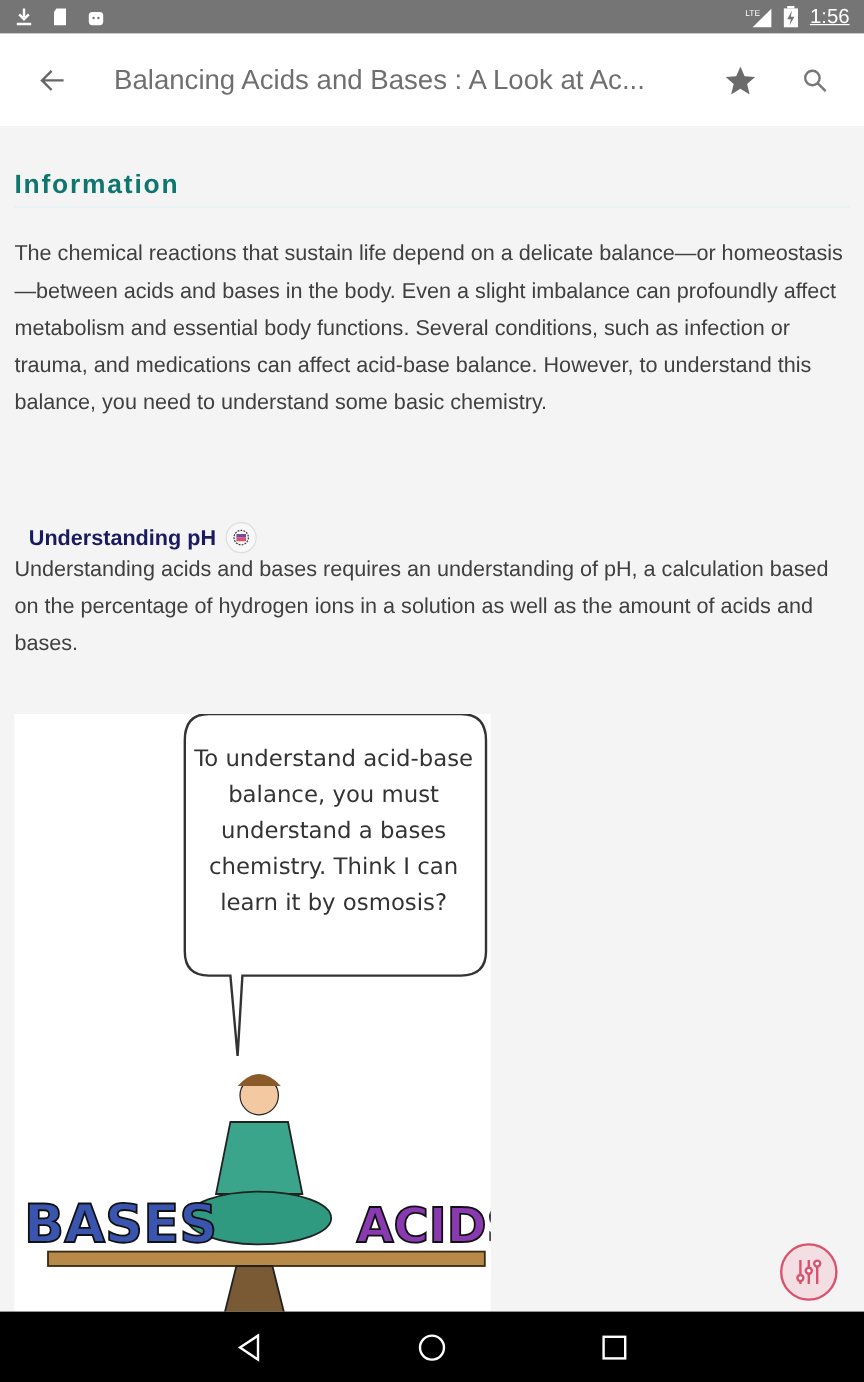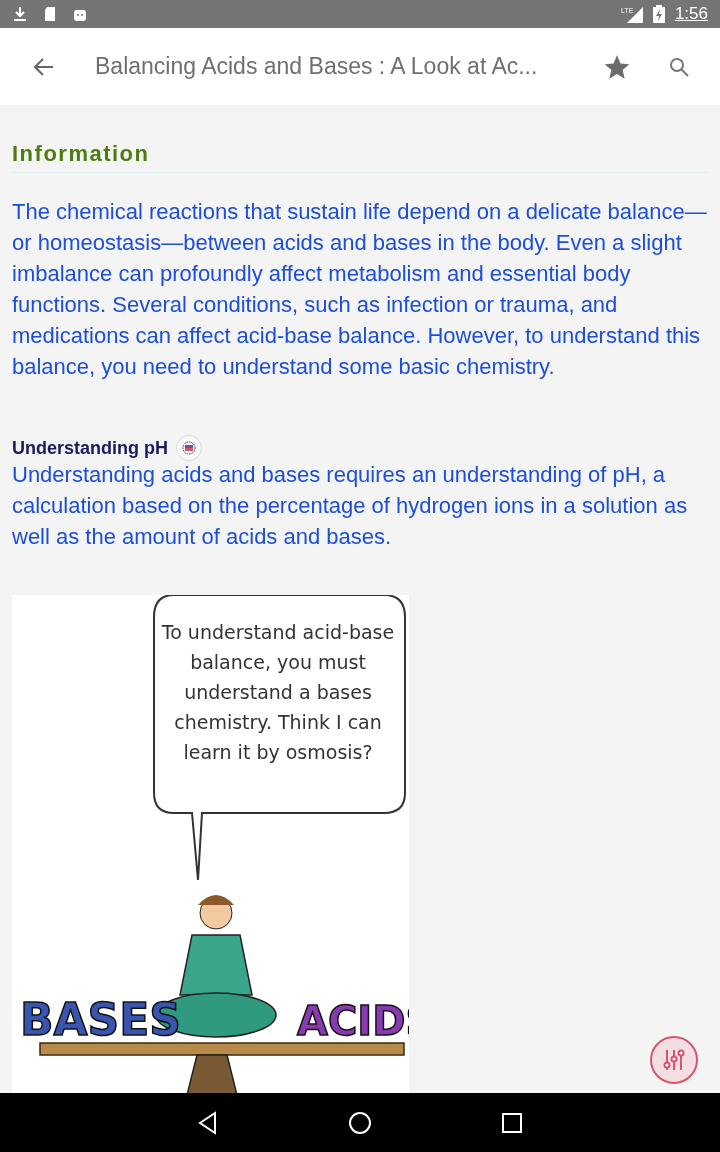--- a/index.html
+++ b/index.html
@@ -6,25 +6,25 @@
   html, body { width: 720px; height: 1152px; overflow: hidden; background: #f4f4f4; font-family: "Liberation Sans", sans-serif; }
   .statusbar { position: absolute; top: 0; left: 0; width: 720px; height: 28px; background: #757575; color: #fff; display: flex; align-items: center; padding: 0 12px; text-decoration: underline; }
   .statusbar .left { display: flex; gap: 14px; align-items: center; }
   .statusbar .right { margin-left: auto; display: flex; gap: 10px; align-items: center; font-size: 17px; }
   .sb-icon { width: 16px; height: 16px; display: inline-block; }
   .appbar { position: absolute; top: 28px; left: 0; width: 720px; height: 77px; background: #fff; display: flex; align-items: center; }
   .appbar .back { width: 88px; height: 77px; display: flex; align-items: center; justify-content: center; }
   .appbar .title { flex: 1; font-size: 23px; color: #6f6f6f; white-space: nowrap; overflow: hidden; text-overflow: ellipsis; padding-left: 7px; padding-right: 20px; }
   .appbar .act { width: 62px; height: 77px; display: flex; align-items: center; justify-content: center; }
   .content { position: absolute; top: 105px; left: 0; width: 720px; height: 988px; overflow: hidden; background: #f4f4f4; }
-  .sec-title { position: absolute; left: 12px; top: 36px; font-size: 22px; font-weight: bold; color: #4d7c0f; letter-spacing: 1.5px; }
+  .sec-title { position: absolute; left: 12px; top: 36px; font-size: 22px; font-weight: bold; color: #0f766e; letter-spacing: 1.5px; }
   .sec-rule { position: absolute; left: 12px; top: 67px; width: 696px; height: 1px; background: #dff0f1; }
-  .para { position: absolute; left: 12px; width: 700px; font-size: 22px; line-height: 31px; color: #1d4ed8; }
+  .para { position: absolute; left: 12px; width: 700px; font-size: 18px; line-height: 31px; color: #404040; }
   .subhead { position: absolute; left: 12px; top: 330px; display: flex; align-items: center; gap: 8px; }
-  .subhead-text { font-size: 18px; font-weight: bold; color: #1a1a5e; }
+  .subhead-text { font-size: 18px; font-weight: bold; color: #1a1a5e; margin-left: 12px; }
   .audio-badge { width: 26px; height: 26px; border-radius: 50%; border: 1px solid #ddd; background: #f8f8f8; display: flex; align-items: center; justify-content: center; }
   .illustration { position: absolute; left: 12px; top: 490px; width: 397px; height: 500px; background: #fff; overflow: hidden; }
   .bubble-text { position: absolute; left: 148px; top: 22px; width: 236px; text-align: center; font-family: "DejaVu Sans", sans-serif; font-size: 19px; line-height: 30px; color: #333; }
   .fab { position: absolute; left: 650px; top: 1036px; width: 48px; height: 48px; border-radius: 50%; border: 2px solid #d9536e; background: rgba(240,200,210,0.5); display: flex; align-items: center; justify-content: center; }
   .navbar { position: absolute; top: 1093px; left: 0; width: 720px; height: 59px; background: #000; display: flex; justify-content: center; align-items: center; gap: 0; }
   .navbtn { width: 152px; height: 59px; display: flex; align-items: center; justify-content: center; }
 </style>
 </head>
 <body>
 

